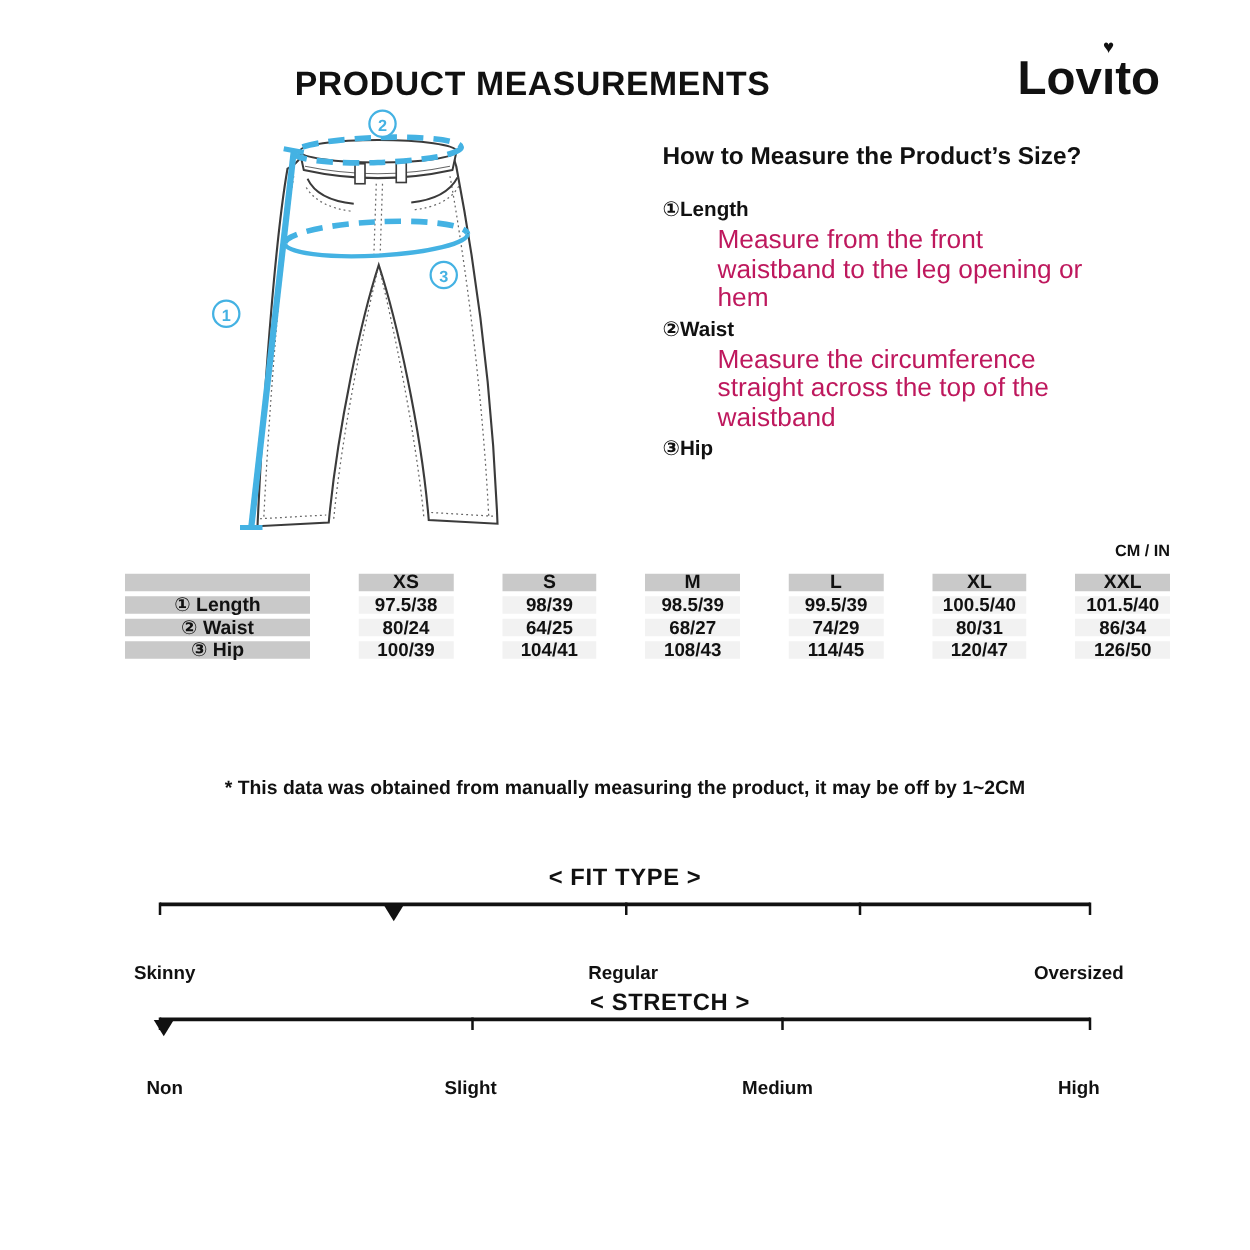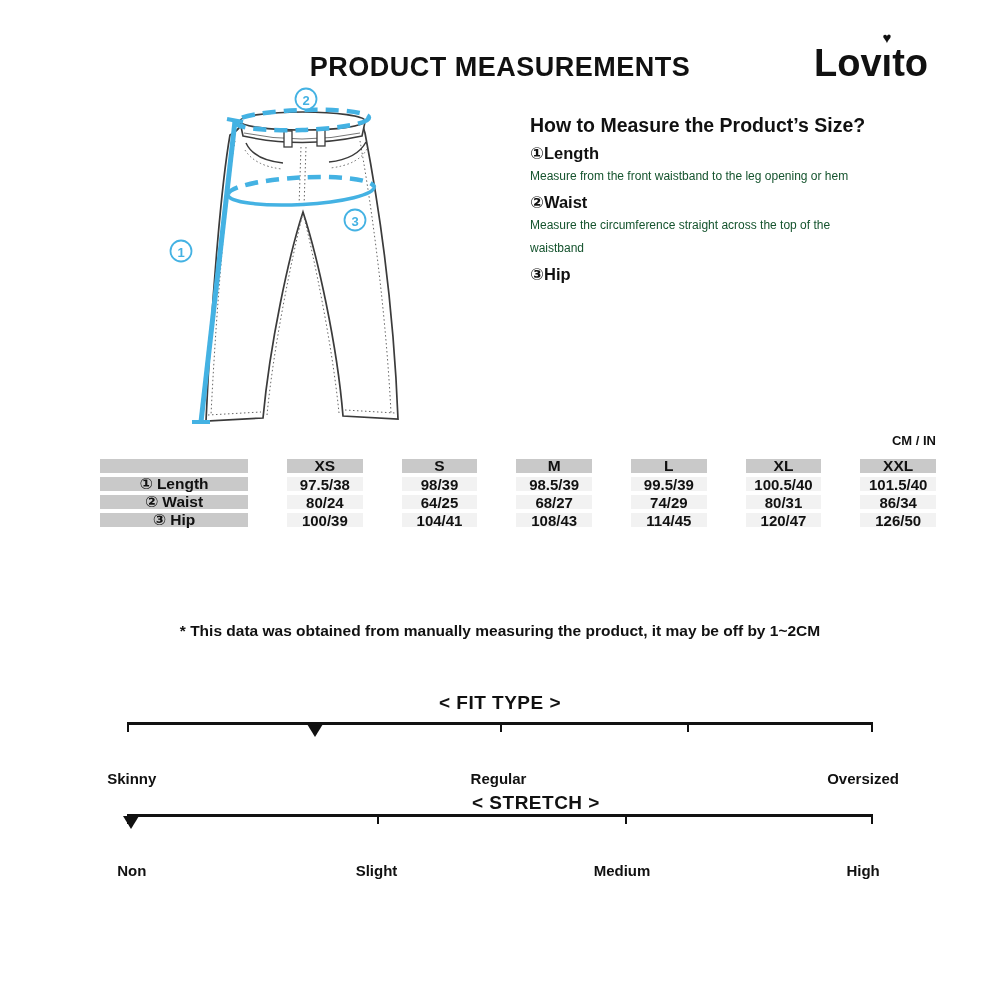--- a/index.html
+++ b/index.html
@@ -1,34 +1,34 @@
 <!DOCTYPE html>
 <html><head>
 <meta charset="utf-8">
 <style>
   * { margin:0; padding:0; box-sizing:border-box; }
   html,body { background:#fff; }
   body { font-family:"Liberation Sans","DejaVu Sans",sans-serif; color:#111; }
   .canvas { position:relative; width:1000px; height:1000px; background:#fff; overflow:hidden; }
 
   
-  .page-title { position:absolute; top:52px; left:0; width:1000px; text-align:center;
+  .page-title { position:absolute; top:52px; left:0; width:852px; text-align:center;
     font-size:27px; font-weight:bold; letter-spacing:.5px; }
   .logo { position:absolute; top:42px; right:72px; font-size:38px; font-weight:bold; letter-spacing:0; }
   .logo .iwrap { position:relative; display:inline-block; }
   .logo .heart { position:absolute; left:50%; top:-12px; transform:translateX(-50%); font-size:15px; line-height:1; }
 
   
   .diagram { position:absolute; left:148px; top:85px; }
 
   
   .howto { position:absolute; left:530px; top:114px; width:340px; }
-  .howto h2 { font-size:19.5px; font-weight:bold; margin-bottom:5px; }
+  .howto h2 { font-size:19.5px; font-weight:bold; margin-bottom:20px; }
   .ht-label { font-size:16.5px; font-weight:bold; line-height:23px; margin-top:2px; }
-  .ht-desc { font-size:12px; color:#14532d; line-height:23.5px; }
+  .ht-desc { font-size:21px; color:#be185d; line-height:23.5px;margin-left:44px; }
 
   
   .units { position:absolute; left:66px; top:433px; width:870px; text-align:right;
     font-size:13px; font-weight:bold; }
   .size-table { position:absolute; left:66px; top:459px; width:870px;
     display:grid; grid-template-columns:182px repeat(6,1fr); gap:4px 5px; }
   .size-table .cell { height:14px; display:flex; align-items:center; justify-content:center;
     font-size:15px; font-weight:bold;margin-left:34px; }
   .size-table .head, .size-table .corner, .size-table .rowlabel { background:#c9c9c9; font-size:15.5px; }
   .size-table .val { background:#f2f2f2; }

